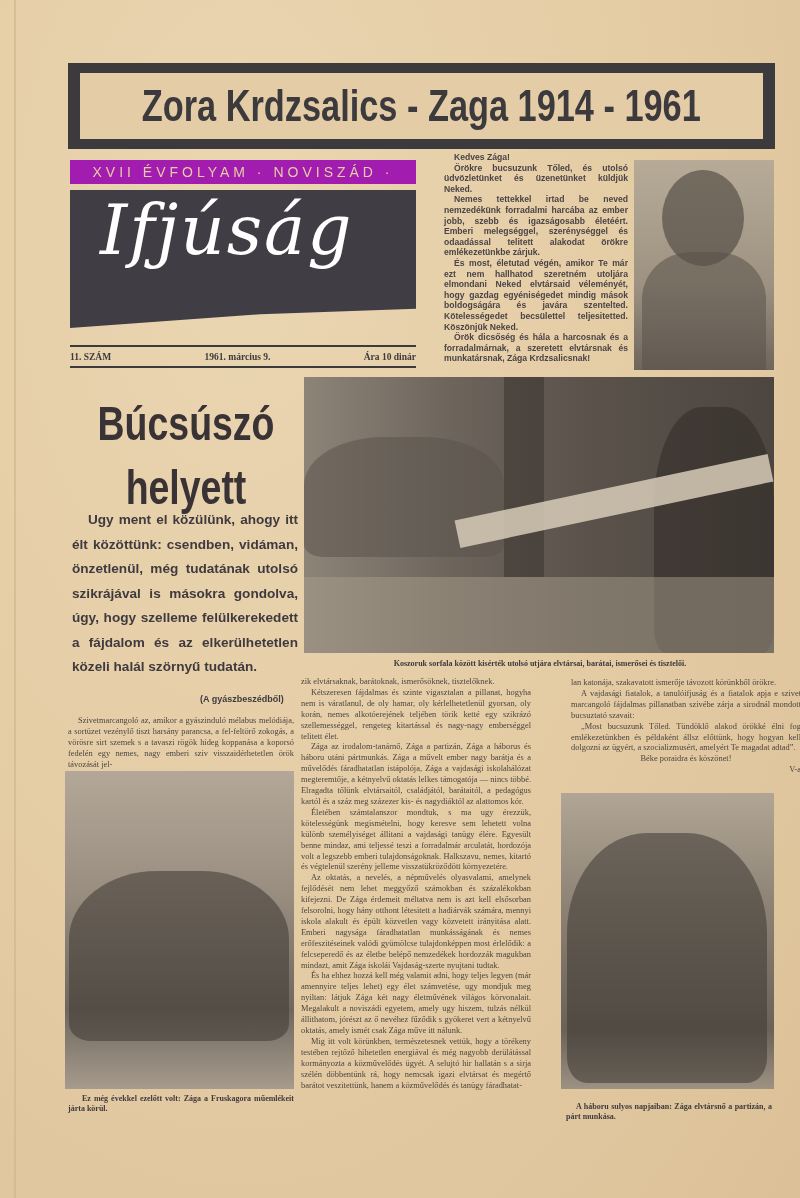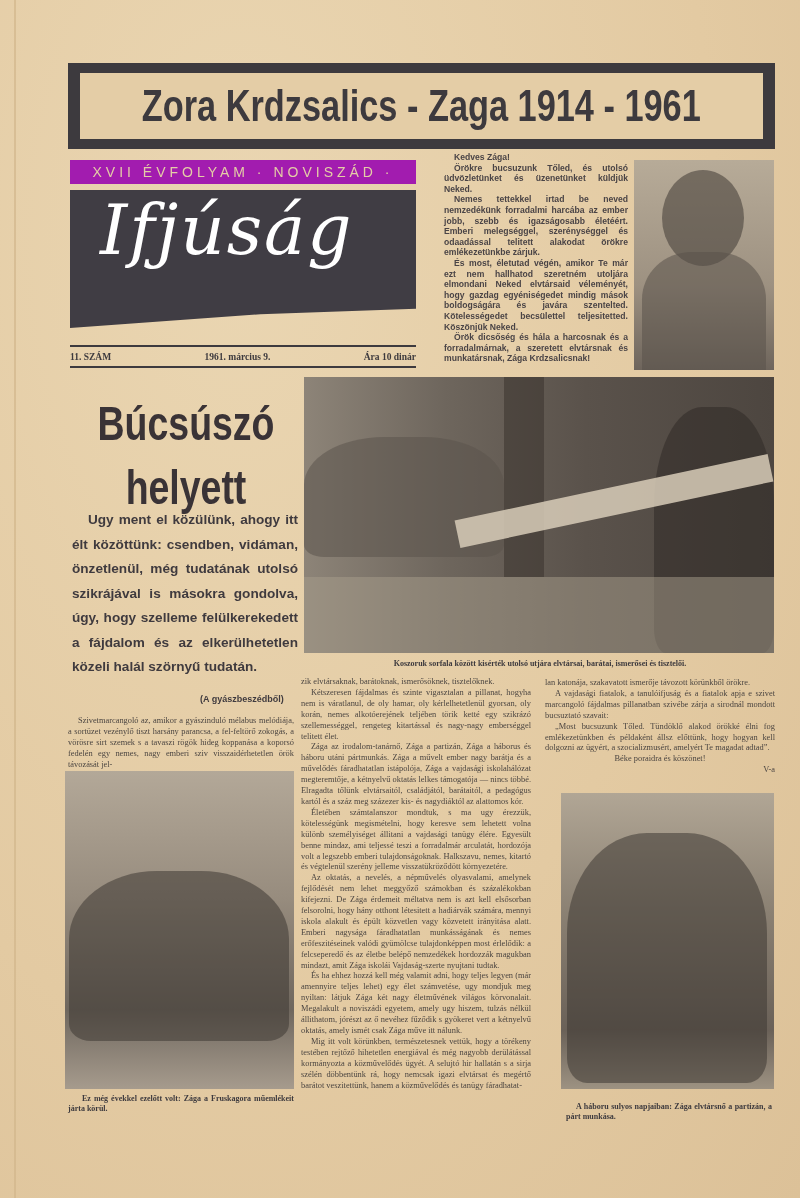--- a/index.html
+++ b/index.html
@@ -61,21 +61,21 @@
 
   .funeral { left: 304px; top: 377px; width: 470px; height: 276px;
     background: linear-gradient(90deg,#8d8478 0%,#6e665d 30%,#5a524b 60%,#4d4640 100%); }
   .cap { font-size: 8px; font-weight: bold; color: #3d3a3e; }
   .cap-funeral { left: 300px; top: 659px; width: 480px; text-align: center; }
 
   .body-text { font-size: 8.4px; line-height: 10.9px; color: #4b4541; text-align: justify; }
   .body-text p { margin: 0; text-indent: 10px; }
   .col1 { left: 68px; top: 716px; width: 226px; }
   .col2 { left: 301px; top: 677px; width: 230px; }
-  .col3 { left: 545px; top: 678px; width: 230px; }
+  .col3 { left: 571px; top: 678px; width: 230px; }
   .col3 .center { text-align: center; text-indent: 0; }
   .col3 .right { text-align: right; }
 
   .group1 { left: 65px; top: 771px; width: 229px; height: 318px; background: linear-gradient(180deg,#b3a898 0%,#978c7e 40%,#6f675e 75%,#a69b8d 100%); }
   .cap-group1 { left: 68px; top: 1094px; width: 226px; text-align: justify; text-indent: 14px; line-height: 9.5px; }
   .group2 { left: 561px; top: 793px; width: 213px; height: 296px; background: linear-gradient(180deg,#b1a695 0%,#8b8173 40%,#6a6158 80%,#9d9282 100%); }
   .cap-group2 { left: 566px; top: 1102px; width: 206px; text-align: justify; text-indent: 10px; line-height: 9.5px; }
 
   .ph-label { position: absolute; left: 6px; bottom: 6px; font-family: "Liberation Sans", sans-serif; font-size: 8px; color: #e8dcc6; opacity: .0; }
   .silhouette { position: absolute; background: #3e3833; border-radius: 40% 40% 10% 10%; opacity: .55; }

